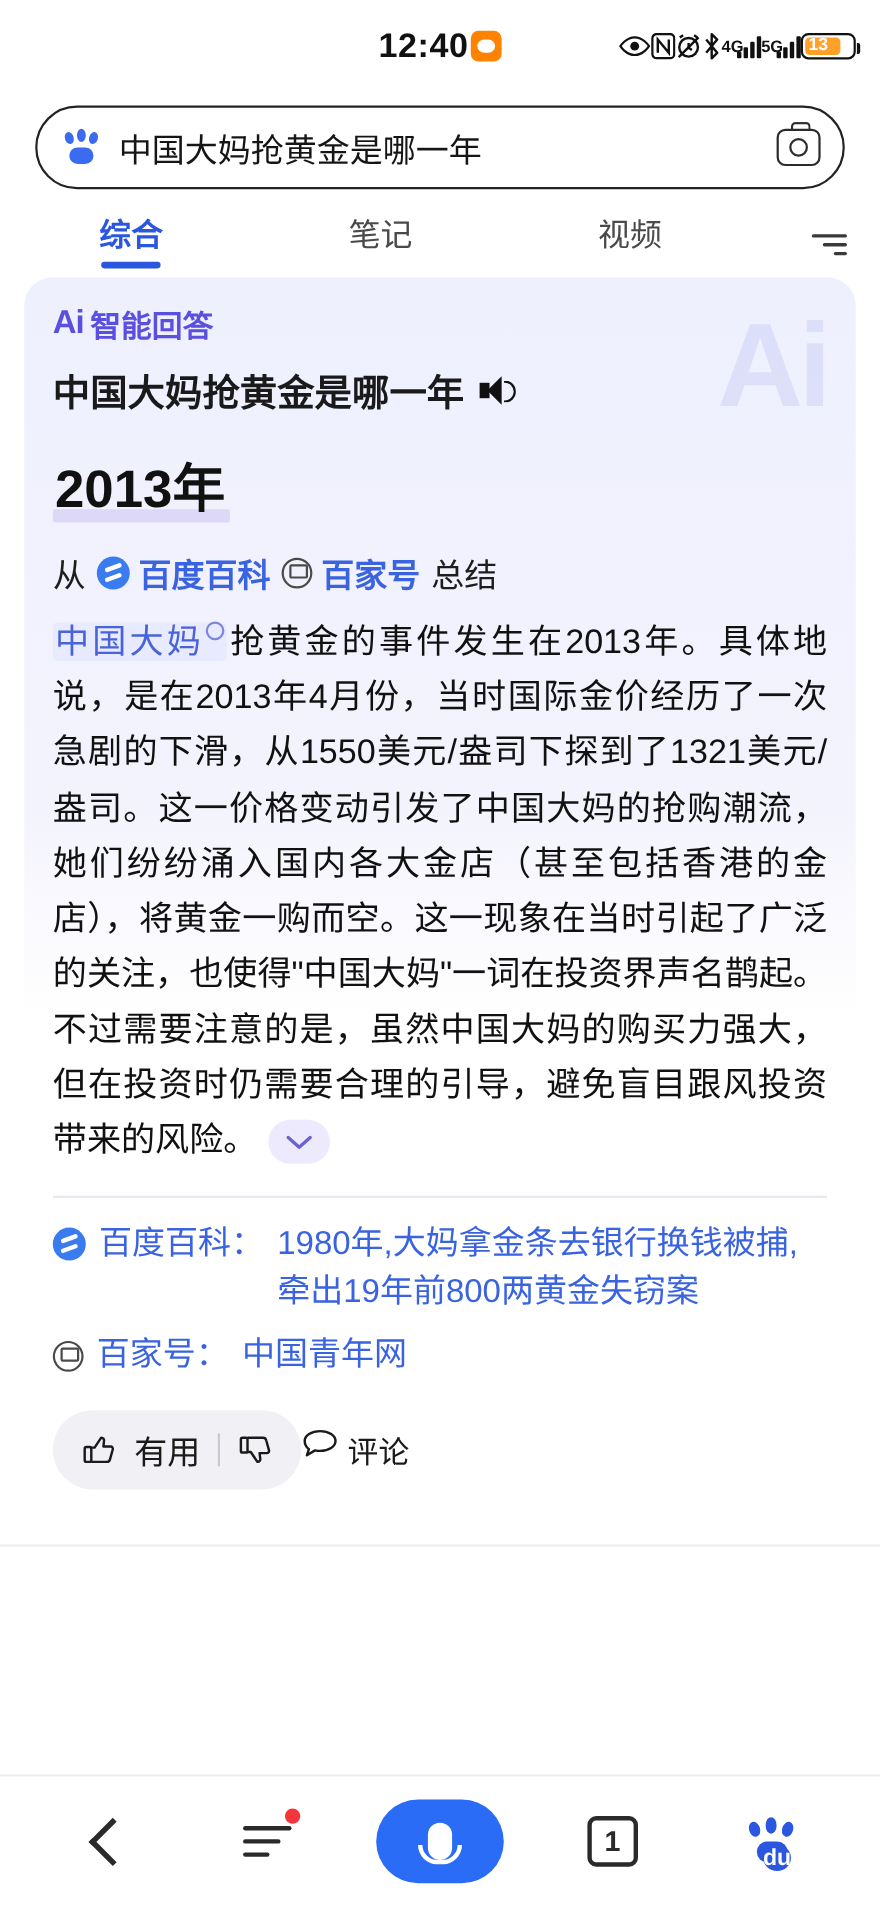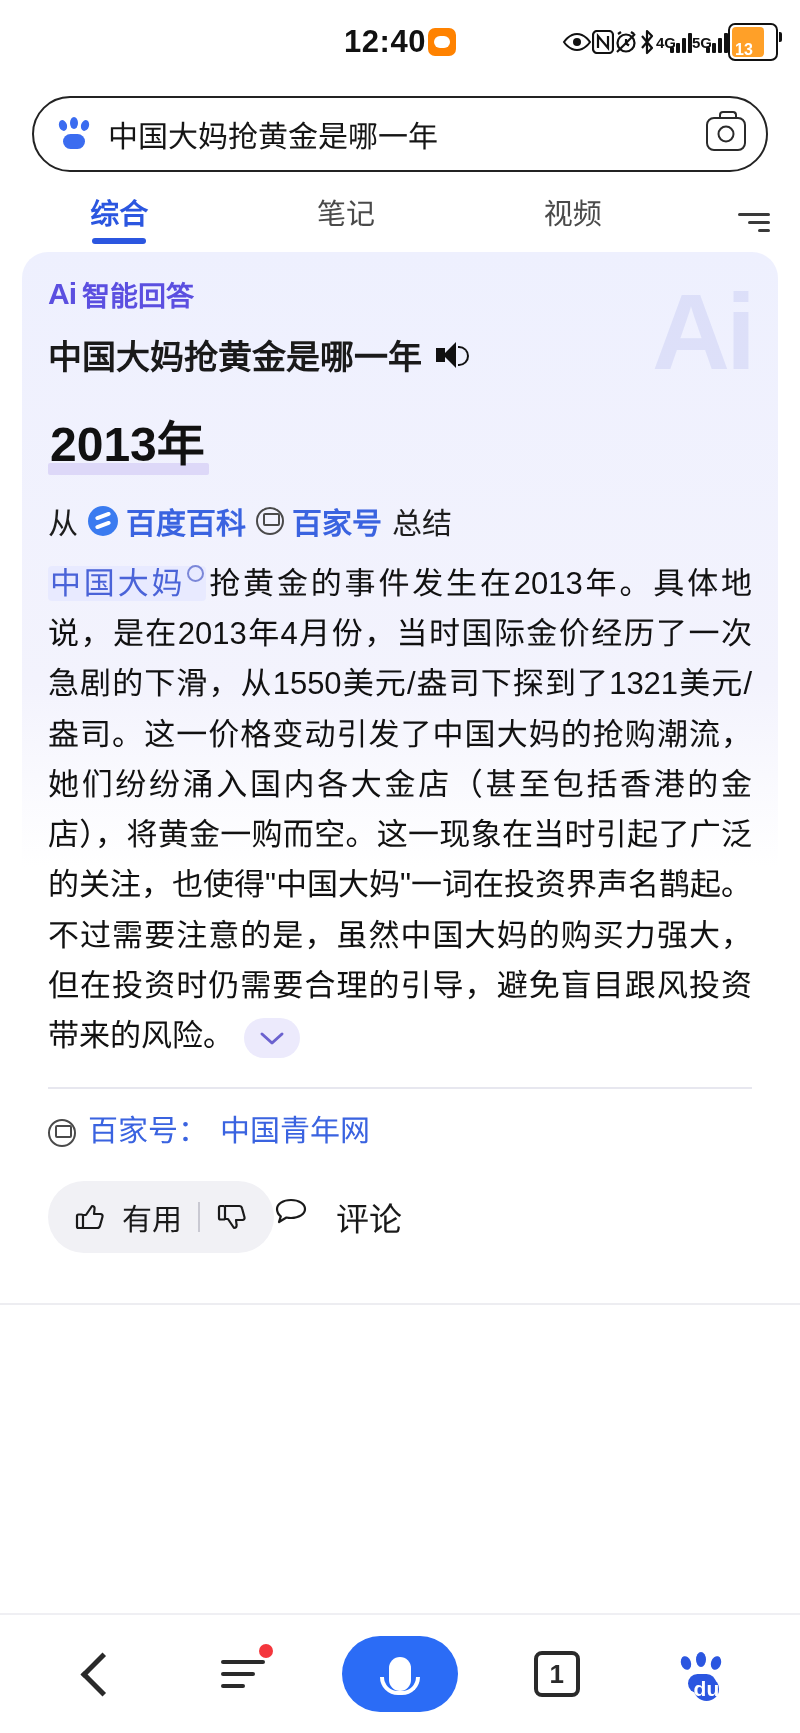--- a/index.html
+++ b/index.html
@@ -77,26 +77,26 @@
   .sig-bars i:nth-child(3) { height: 15px; }
   .sig-bars i:nth-child(4) { height: 20px; }
   .net-label {
     font-size: 15px;
     font-weight: 700;
     color: #111;
     margin-right: -6px;
   }
   .battery {
     width: 50px;
-    height: 38px;
+    height: 24px;
     border: 2.5px solid #111;
     border-radius: 7px;
     position: relative;
     display: flex;
-    align-items: flex-end;
+    align-items: flex-start;
     box-sizing: border-box;
   }
   .battery::after {
     content: "";
     position: absolute;
     right: -6px;
     top: 7px;
     width: 3px;
     height: 10px;
     background: #111;
@@ -476,22 +476,22 @@
     display: inline-block;
   }
   .thumb {
     width: 32px; height: 32px;
     display: inline-block;
     position: relative;
   }
   .comment-btn {
     display: inline-flex;
     align-items: center;
-    gap: 28px;
-    font-size: 33px;
+    gap: 8px;
+    font-size: 28px;
     color: #1a1a1a;
     padding-right: 6px;
   }
 
   .page-divider {
     margin: 26px 0 0 0;
     height: 2px;
     background: #ededf1;
   }
 
@@ -717,20 +717,25 @@
   <div class="ai-body">
     <span class="kw"><span>中国大妈</span><span class="mag"></span></span><span>抢黄金的事件发生在2013年。具体地说，是在2013年4月份，当时国际金价经历了一次急剧的下滑，从1550美元/盎司下探到了1321美元/盎司。这一价格变动引发了中国大妈的抢购潮流，她们纷纷涌入国内各大金店（甚至包括香港的金店），将黄金一购而空。这一现象在当时引起了广泛的关注，也使得"中国大妈"一词在投资界声名鹊起。不过需要注意的是，虽然中国大妈的购买力强大，但在投资时仍需要合理的引导，避免盲目跟风投资带来的风险。</span><span class="expand-chevron">
         <svg width="26" height="16" viewBox="0 0 26 16">
           <path d="M3 4l10 9 10-9" fill="none" stroke="#6b62cf" stroke-width="3" stroke-linecap="round" stroke-linejoin="round"></path>
         </svg>
       </span>
   </div>
 
   <div class="ai-divider"></div>
 
+  <div class="ref-row">
+    <span class="ico-wrap"><span class="baike-dot"></span></span>
+    <span class="ref-label">百度百科：</span>
+    <span class="ref-title">1980年,大妈拿金条去银行换钱被捕,牵出19年前800两黄金失窃案</span>
+  </div>
 
   <div class="ref-row">
     <span class="ico-wrap"><span class="bjh-dot"></span></span>
     <span class="ref-label">百家号：</span>
     <span class="ref-title">中国青年网</span>
   </div>
 
   <div class="ai-actions">
     <div class="rate-pill">
       <span class="thumb">

